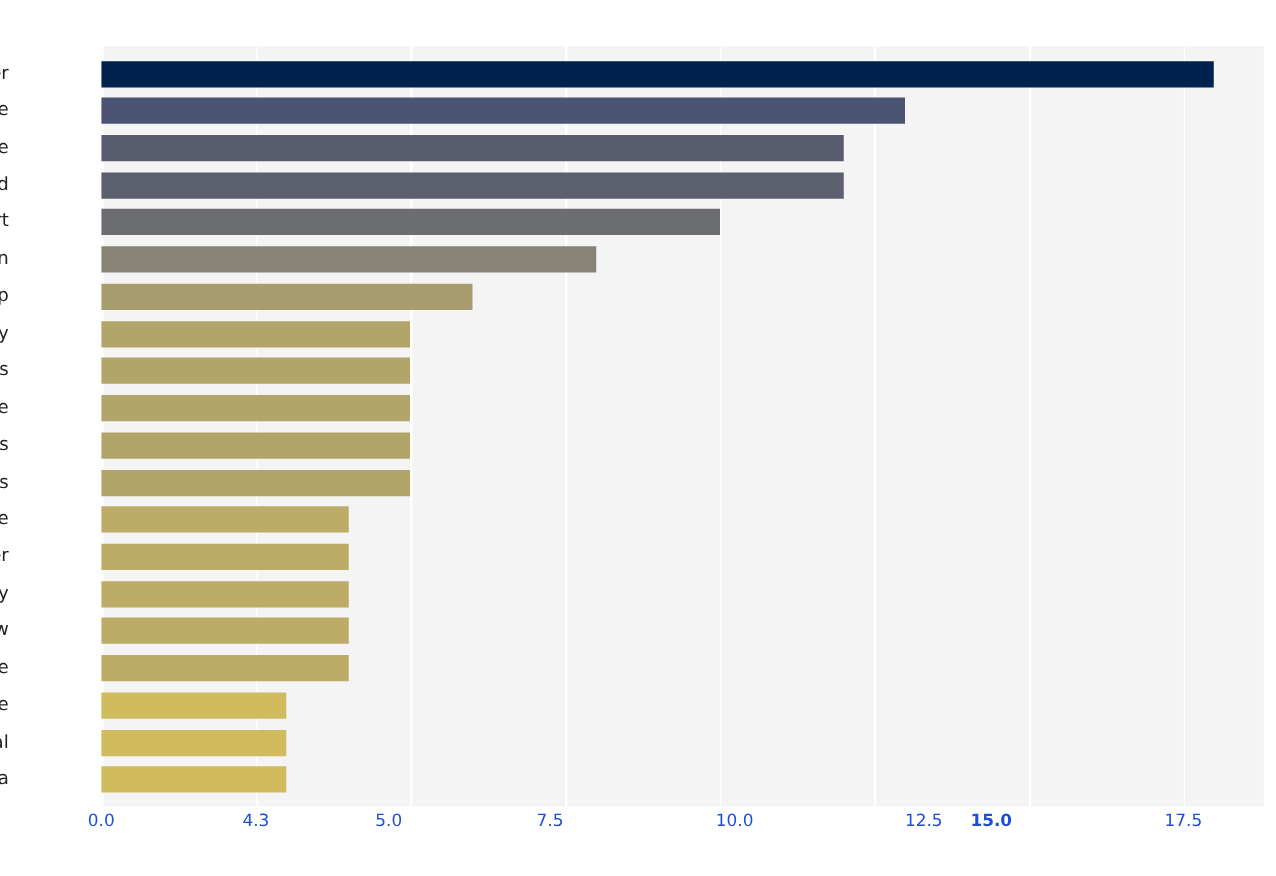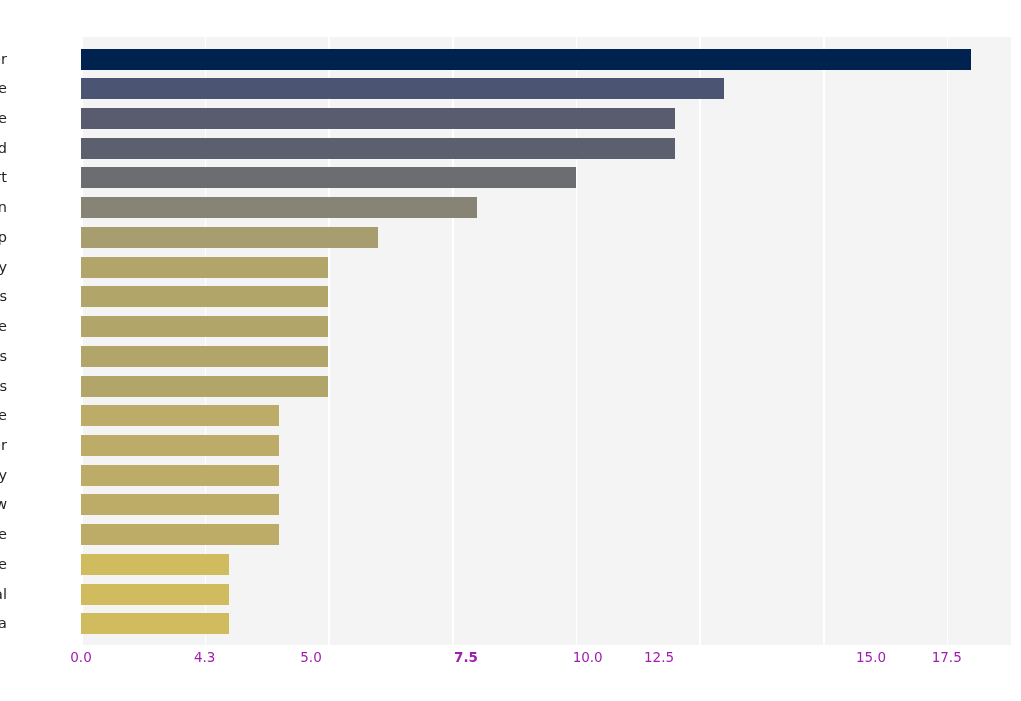--- a/index.html
+++ b/index.html
@@ -59,21 +59,21 @@
     line-height: 21px;
     text-align: right;
     font-size: 14.5px;
     color: #1f1f1f;
     white-space: nowrap;
   }
   .xtick {
     position: absolute;
     top: 649px;
     font-size: 13.5px;
-    color: #a21caf;
+    color: #1d4ed8;
     transform: translateX(-50%);
     white-space: nowrap;
   }
   #xaxis-label {
     position: absolute;
     left: 81px;
     width: 930px;
     top: 674px;
     text-align: center;
     font-size: 14.5px;
@@ -136,21 +136,21 @@
       <div class="ylabel" style="top: 494.466px;">allow</div>
       <div class="ylabel" style="top: 524.197px;">crime</div>
       <div class="ylabel" style="top: 553.928px;">free</div>
       <div class="ylabel" style="top: 583.659px;">lethal</div>
       <div class="ylabel" style="top: 613.39px;">data</div>
     </div>
   <div id="xticks">
       <div class="xtick" style="left: 81px;">0.0</div>
       <div class="xtick" style="left: 204.67px;">4.3</div>
       <div class="xtick" style="left: 311px;">5.0</div>
-      <div class="xtick" style="left: 466px; font-weight: bold;">7.5</div>
+      <div class="xtick" style="left: 440px;">7.5</div>
       <div class="xtick" style="left: 575.681px; margin-left: 12px;">10.0</div>
-      <div class="xtick" style="left: 659px;">12.5</div>
-      <div class="xtick" style="left: 871px;">15.0</div>
+      <div class="xtick" style="left: 739px;">12.5</div>
+      <div class="xtick" style="left: 793px; font-weight: bold;">15.0</div>
       <div class="xtick" style="left: 946.691px;">17.5</div>
     </div>
 
 
 </div>
 
 </body></html>

